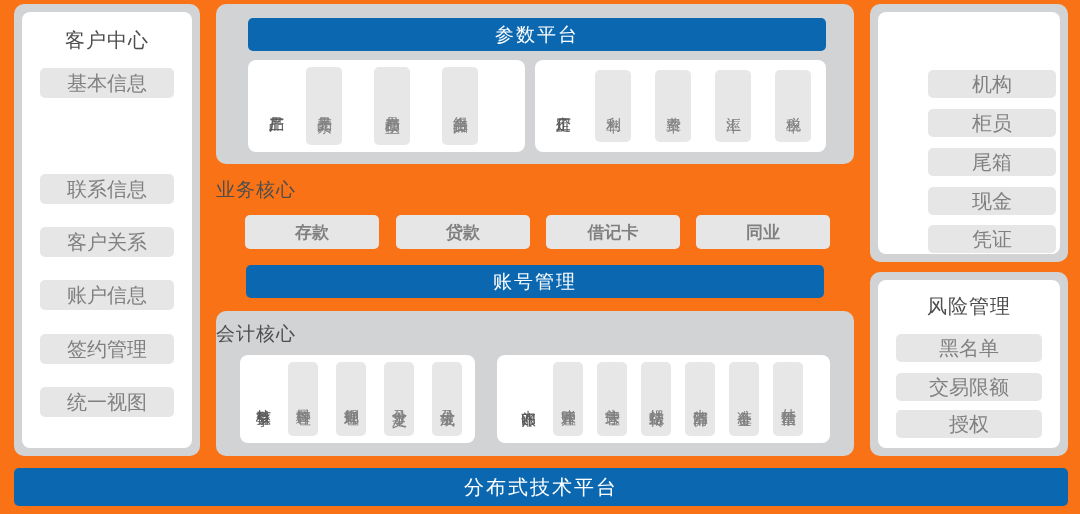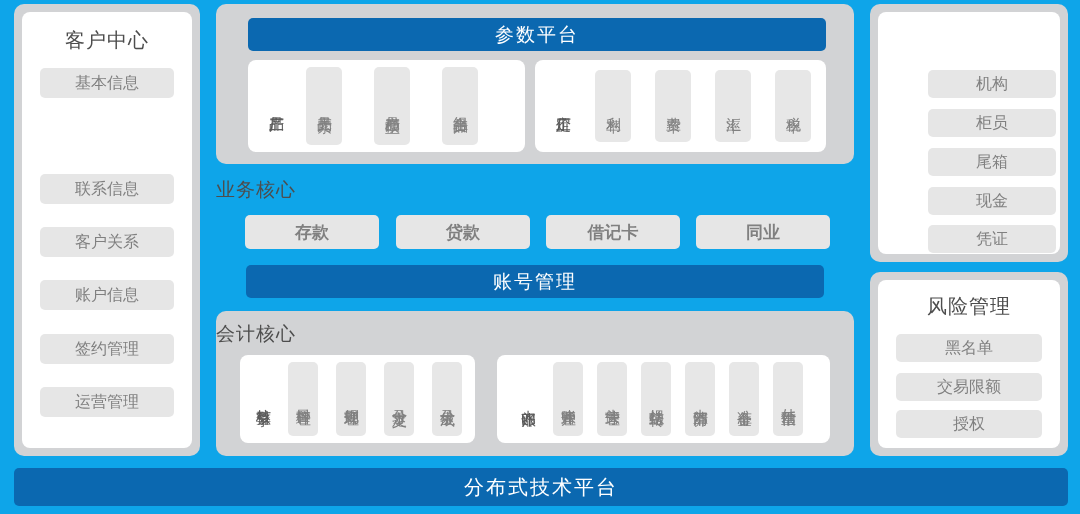--- a/index.html
+++ b/index.html
@@ -12,21 +12,21 @@
     height: 514px;
     font-family: "DejaVu Sans", "Liberation Sans", sans-serif;
     color: #595959;
     overflow: hidden;
   }
 
   #canvas {
     position: relative;
     width: 1080px;
     height: 514px;
-    background: #0ea5e9;
+    background: #f97316;
   }
 
   
   .outer-frame {
     position: absolute;
     background: #d2d3d5;
     border-radius: 10px;
     box-sizing: border-box;
   }
   .inner-card {
@@ -39,21 +39,21 @@
     text-align: center;
     font-size: 20px;
     color: #4d4d4d;
     letter-spacing: 1px;
     line-height: 1;
   }
   .chip {
     background: #e6e6e6;
     border-radius: 5px;
     color: #808080;
-    font-size: 16px;
+    font-size: 20px;
     display: flex;
     align-items: center;
     justify-content: center;
     box-sizing: border-box;
   }
   .blue-bar {
     background: #0b68b0;
     border-radius: 5px;
     color: #ffffff;
     display: flex;
@@ -149,21 +149,21 @@
 <div id="canvas">
 
   <div class="outer-frame" id="left-frame"></div>
   <div class="inner-card" id="left-card"></div>
   <div class="panel-title" id="left-title">客户中心</div>
   <div class="chip left-chip" style="top:68px">基本信息</div>
   <div class="chip left-chip" style="top:174px">联系信息</div>
   <div class="chip left-chip" style="top:227px">客户关系</div>
   <div class="chip left-chip" style="top:280px">账户信息</div>
   <div class="chip left-chip" style="top:334px">签约管理</div>
-  <div class="chip left-chip" style="top:387px">运营管理</div>
+  <div class="chip left-chip" style="top:387px">统一视图</div>
 
   <div class="outer-frame" id="param-frame"></div>
   <div class="blue-bar" id="param-bar">参数平台</div>
 
   <div class="grp-white" id="param-grp-l">
     <div class="vlabel" style="width:36px;height:80px;">产品工厂</div>
     <div class="vchip" style="width:36px;height:78px;margin-left:12px;">产品元素</div>
     <div class="vchip" style="width:36px;height:78px;margin-left:32px;">产品模型</div>
     <div class="vchip" style="width:36px;height:78px;margin-left:32px;">组合产品</div>
   </div>

